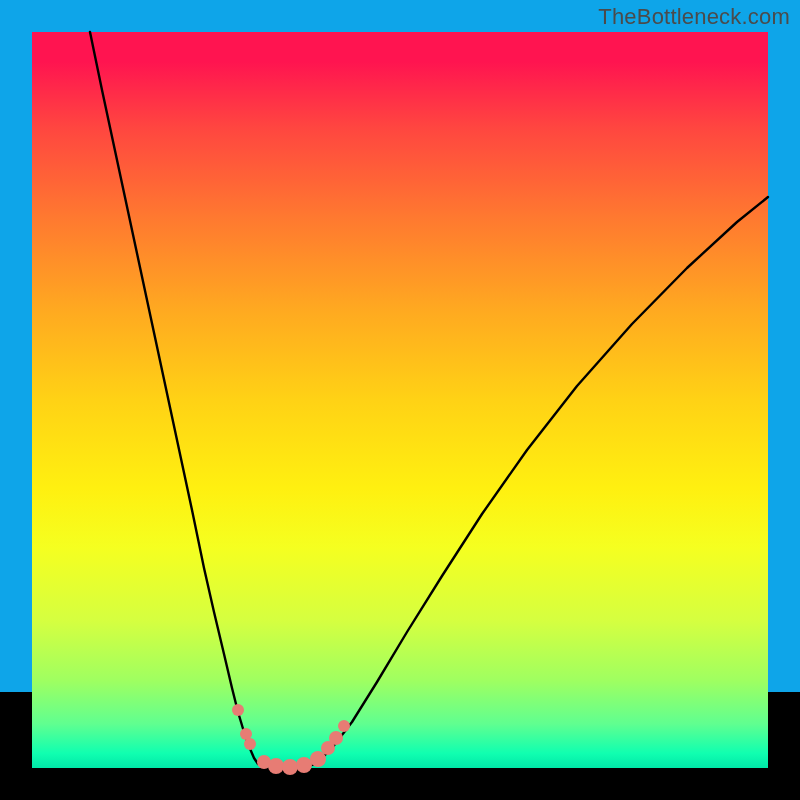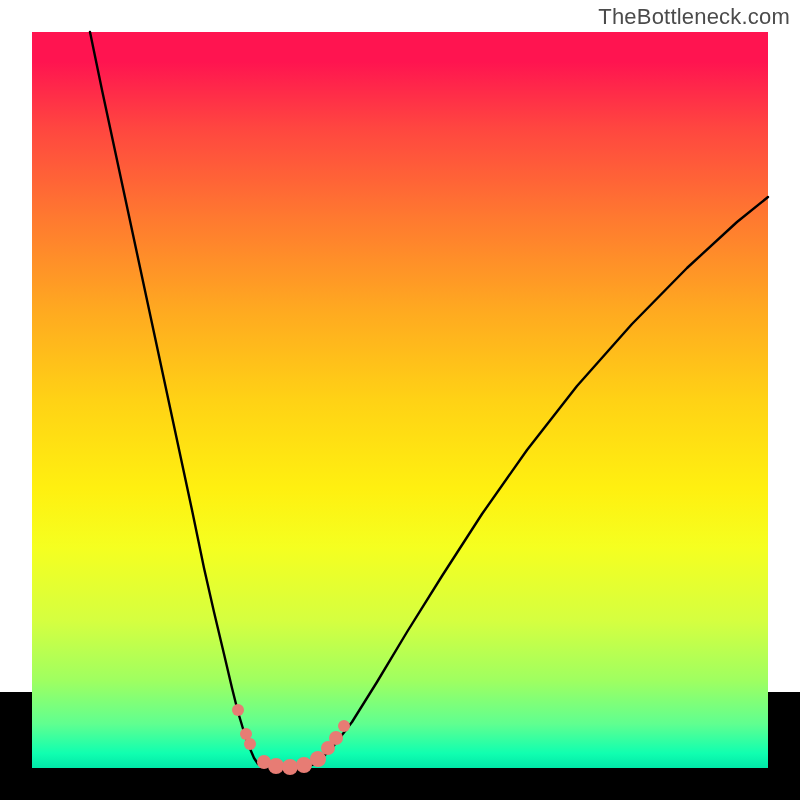--- a/index.html
+++ b/index.html
@@ -10,21 +10,21 @@
     background: #000;
     overflow: hidden;
     font-family: Arial, Helvetica, sans-serif;
   }
   .frame {
     position: absolute;
     left: 0;
     top: 0;
     width: 800px;
     height: 692px;
-    background: #ffffff;
+    background: #0ea5e9;
   }
   .plot {
     position: absolute;
     left: 32px;
     top: 32px;
     width: 736px;
     height: 736px;
     background: linear-gradient(to bottom,
       #ff1450 0%,
       #ff1450 4%,

